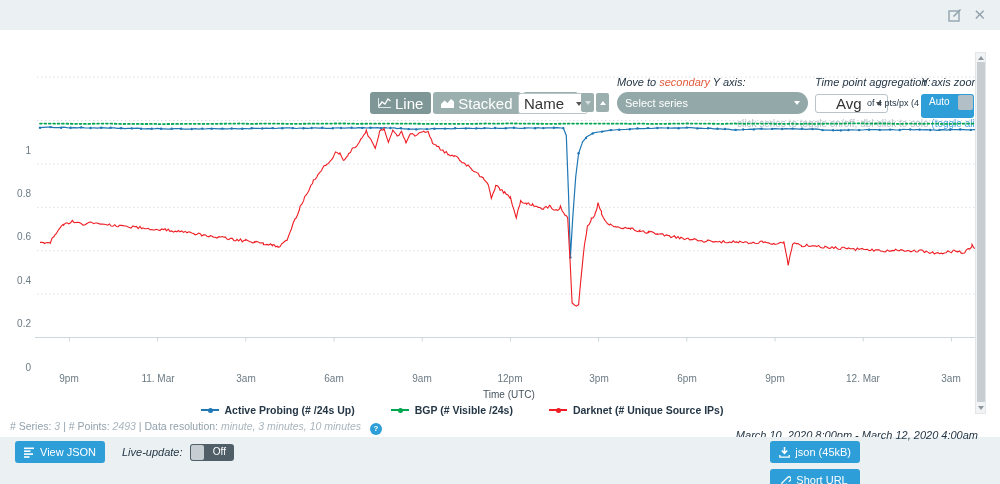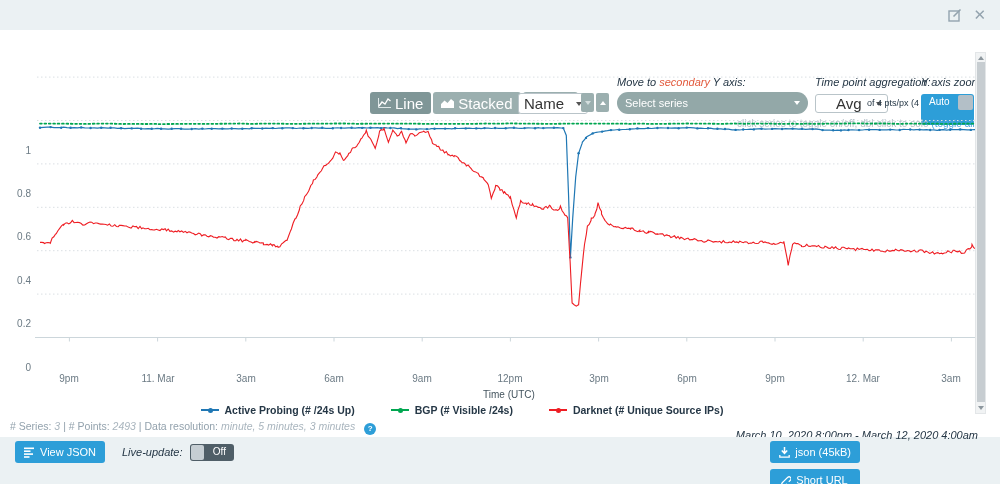--- a/index.html
+++ b/index.html
@@ -24,21 +24,21 @@
   .seg-btn.active{background:#7f9697;}
   .select-white{background:#fff;border:1px solid #b9c4c9;border-radius:3px;font-size:15px;color:#333;
                 display:flex;align-items:center;justify-content:space-between;padding:0 5px;cursor:pointer;}
   .caret-dn{width:0;height:0;border-left:3.5px solid transparent;border-right:3.5px solid transparent;border-top:4px solid #555;}
   .caret-dn.white{border-top-color:#fff;}
   .caret-up{width:0;height:0;border-left:3.5px solid transparent;border-right:3.5px solid transparent;border-bottom:4px solid #fff;}
   .caret-dn.dim{border-top-color:#d4dede;}
   .mini-btn{width:13px;height:19px;background:#9bafaf;border-radius:2px;display:flex;align-items:center;justify-content:center;cursor:pointer;}
   .sel-series{left:617px;top:62px;width:191px;height:22px;background:#93a8a8;border-radius:11px;color:#fff;
               font-size:11px;display:flex;align-items:center;justify-content:space-between;padding:0 8px;box-sizing:border-box;cursor:pointer;}
-  .auto-toggle{left:921px;top:64px;width:53px;height:31px;background:#2d9ed8;border-radius:3px;color:#fff;
+  .auto-toggle{left:921px;top:64px;width:53px;height:24px;background:#2d9ed8;border-radius:3px;color:#fff;
                font-size:10px;cursor:pointer;}
   .auto-toggle .lbl{position:absolute;left:8px;top:2px;}
   .auto-toggle .knob{position:absolute;right:1px;top:1px;width:15px;height:15px;background:#b3bfc7;border-radius:2px;}
   .hint{right:22px;top:88px;font-size:10px;color:#b4c1ca;}
   .hint .link{color:#4aa3df;cursor:pointer;}
 
   
   .ytick{position:absolute;left:0;width:31px;text-align:right;font-size:10px;color:#6b7a84;}
   .xtick{position:absolute;top:373px;transform:translateX(-50%);font-size:10px;color:#6b7a84;white-space:nowrap;}
   .xaxis-title{left:509px;top:389px;transform:translateX(-50%);font-size:10px;color:#44545e;}
@@ -316,21 +316,21 @@
     </div>
 
     <div class="abs stats" style="top:390px;">
       <span># Series:</span>
       <span class="val">3</span>
       <span>|</span>
       <span># Points:</span>
       <span class="val">2493</span>
       <span>|</span>
       <span>Data resolution:</span>
-      <span class="val">minute, 5 minutes, 3 minutes</span>
+      <span class="val">minute, 3 minutes, 10 minutes</span>
       <span class="help-dot">?</span>
     </div>
     <div class="abs daterange" style="top:399px;">March 10, 2020 8:00pm - March 12, 2020 4:00am</div>
 
     <div class="abs sb-track" style="top:22px;">
       <span class="sb-arrow sb-up"></span>
       <span class="sb-thumb"></span>
       <span class="sb-arrow sb-dn"></span>
     </div>
   </div>

